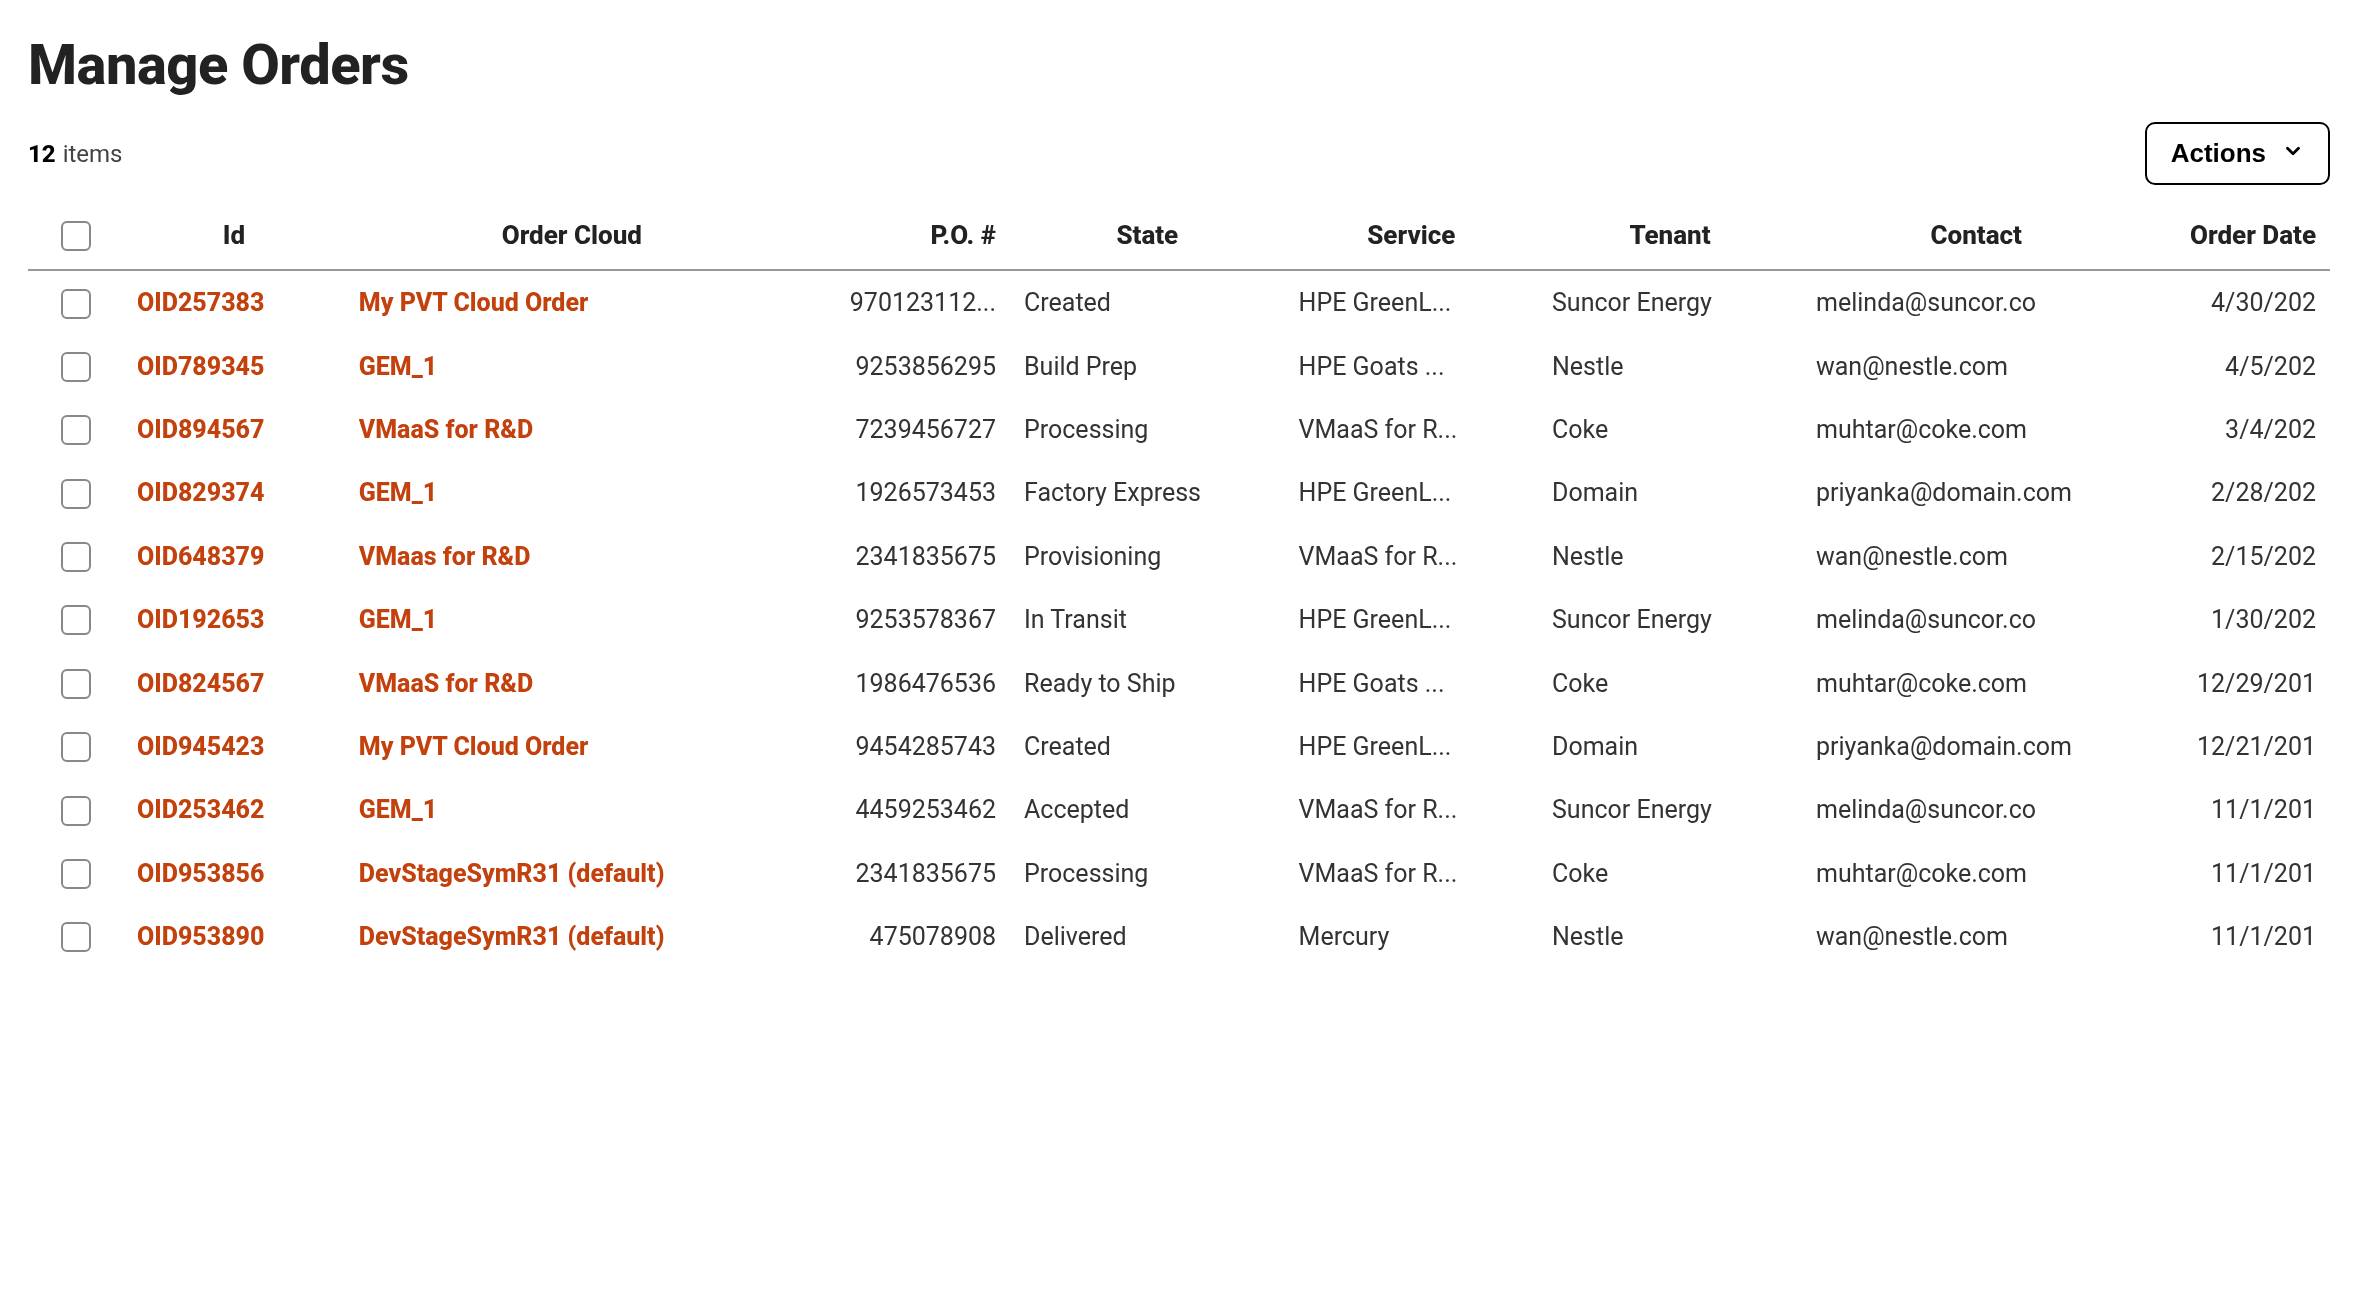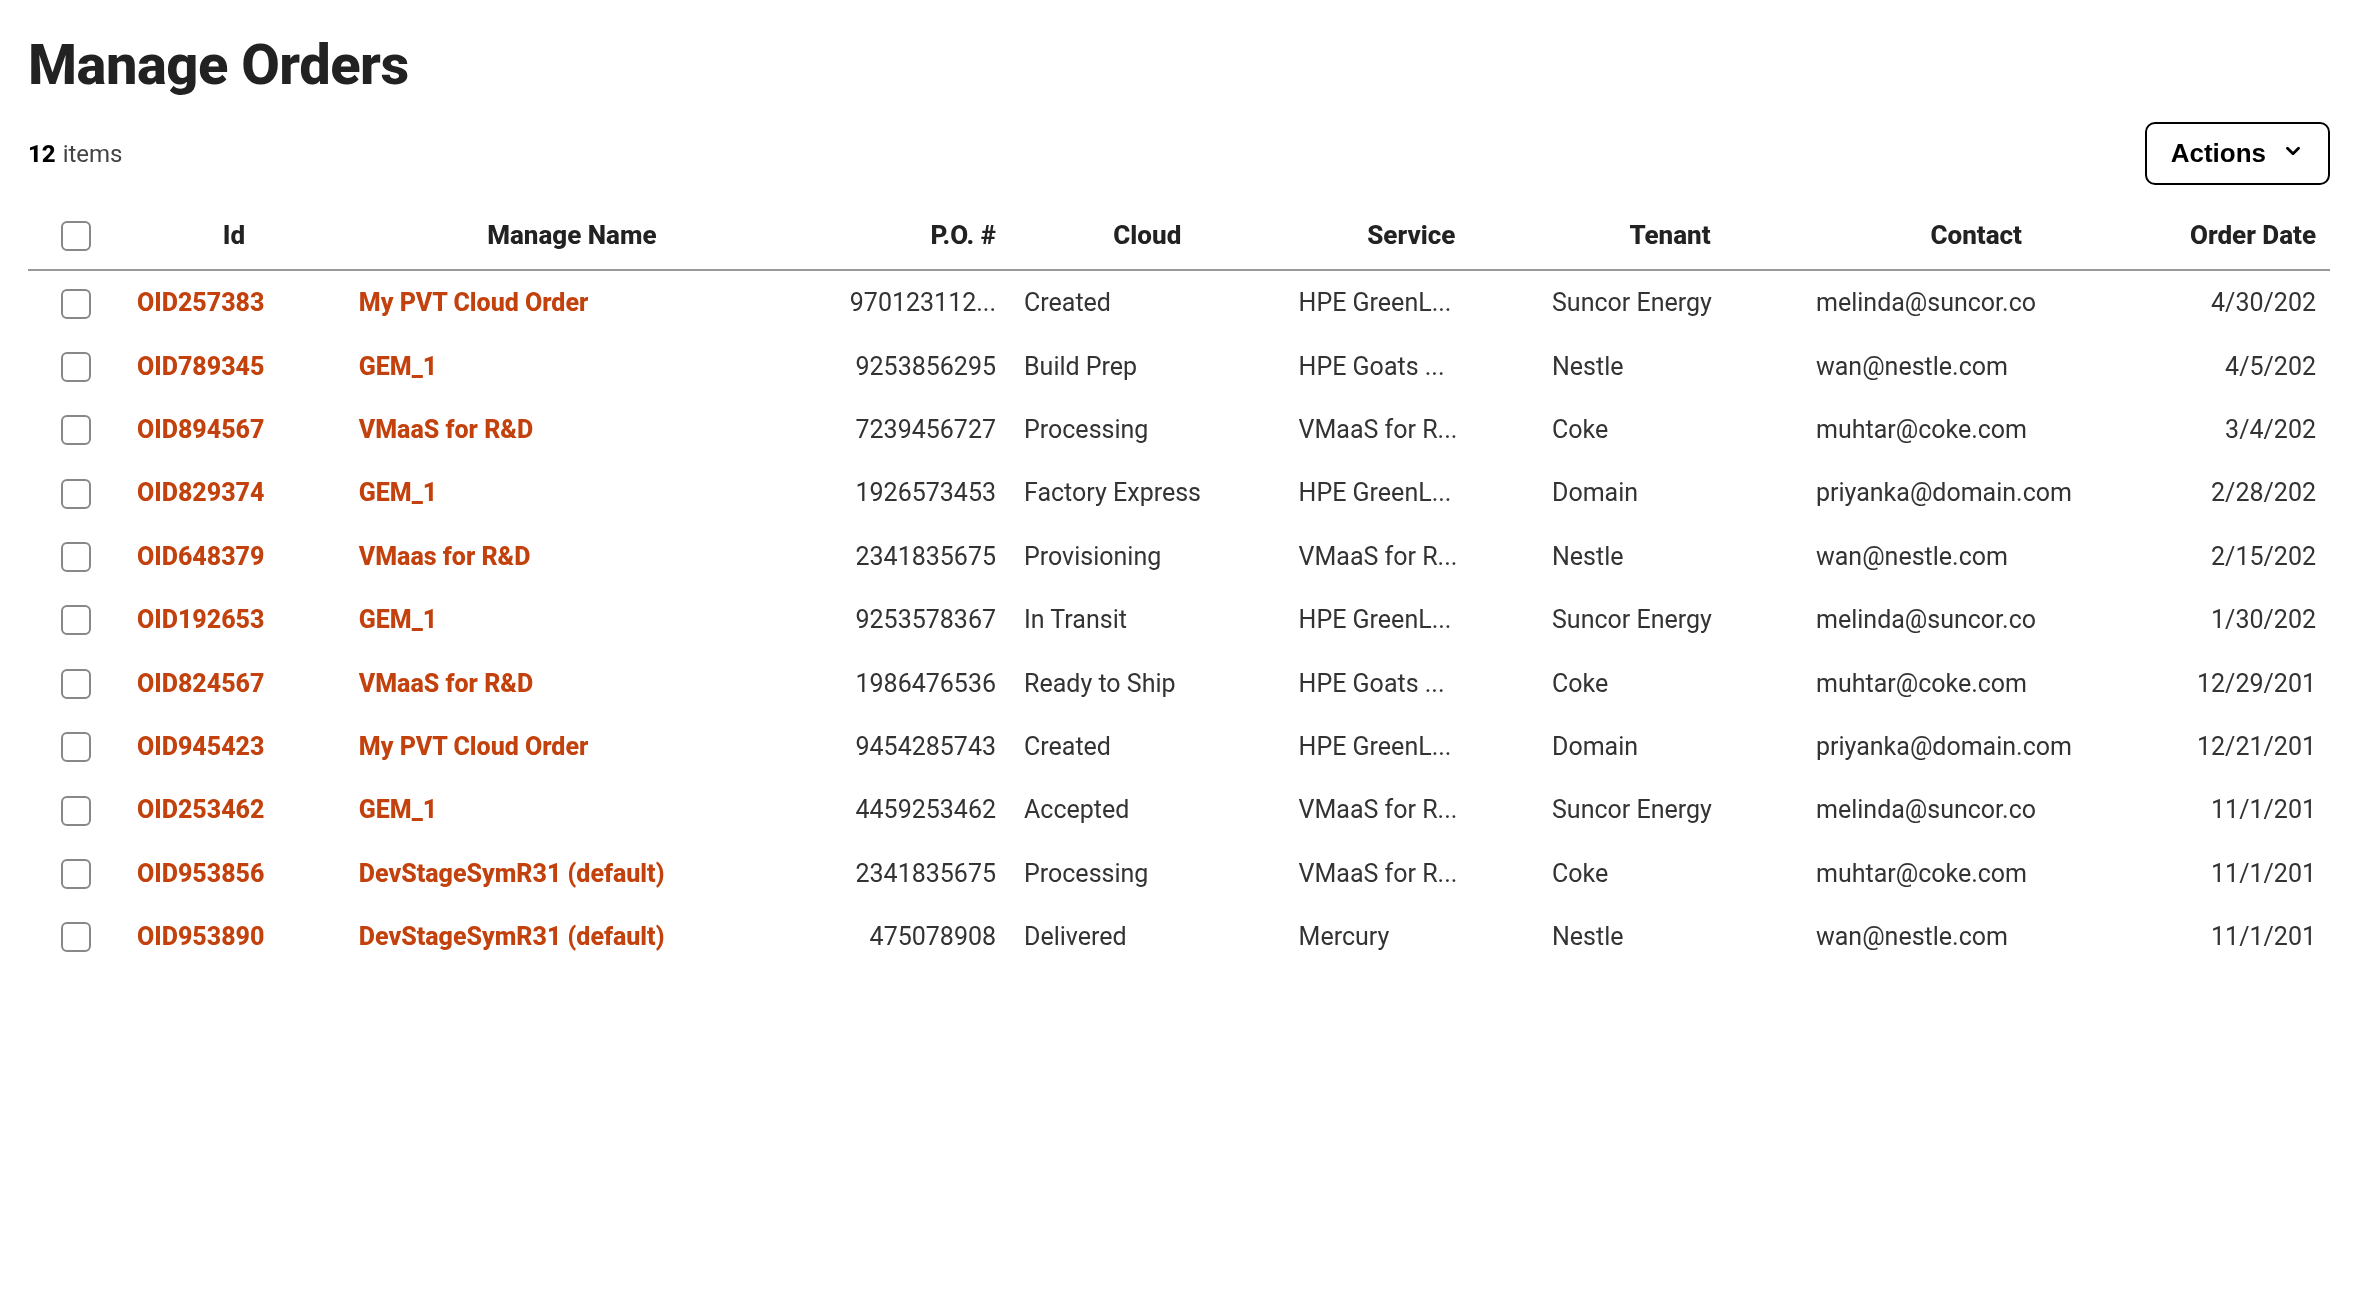--- a/index.html
+++ b/index.html
@@ -60,23 +60,23 @@
         <col class="c-tenant">
         <col class="c-contact">
         <col class="c-date">
     </colgroup>
     <thead>
       <tr>
         <th class="chkcell">
           <span class="chk"></span>
         </th>
         <th>Id</th>
-        <th>Manage Name</th>
+        <th>Order Cloud</th>
         <th class="right">P.O. #</th>
-        <th>Cloud</th>
+        <th>State</th>
         <th>Service</th>
         <th>Tenant</th>
         <th>Contact</th>
         <th class="right">Order Date</th>
       </tr>
     </thead>
     <tbody id="orders-body">
         <tr>
           <td class="chkcell"><span class="chk"></span></td>
           <td class="bold">OID257383</td>

